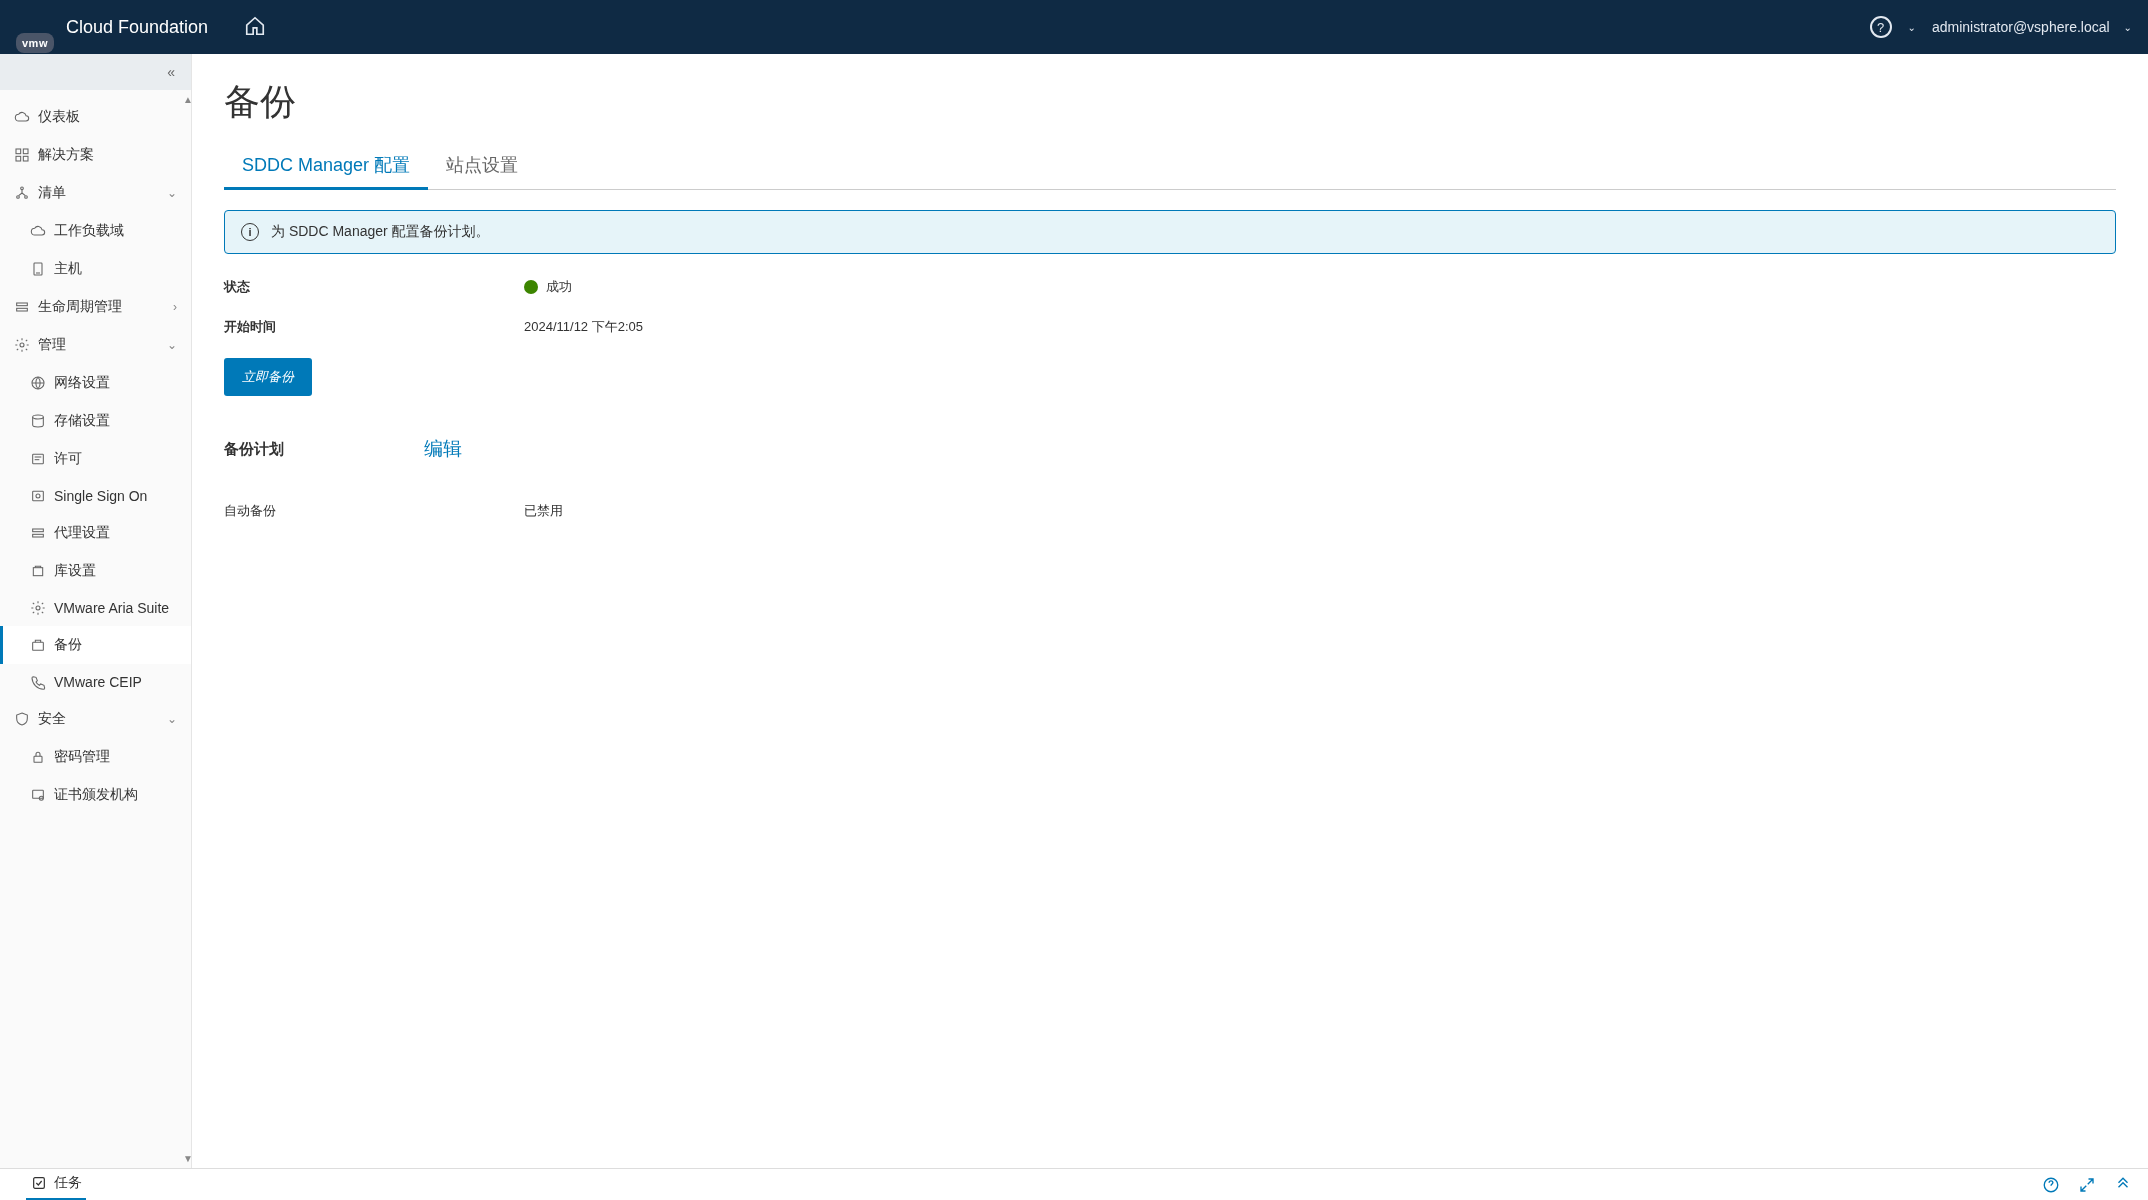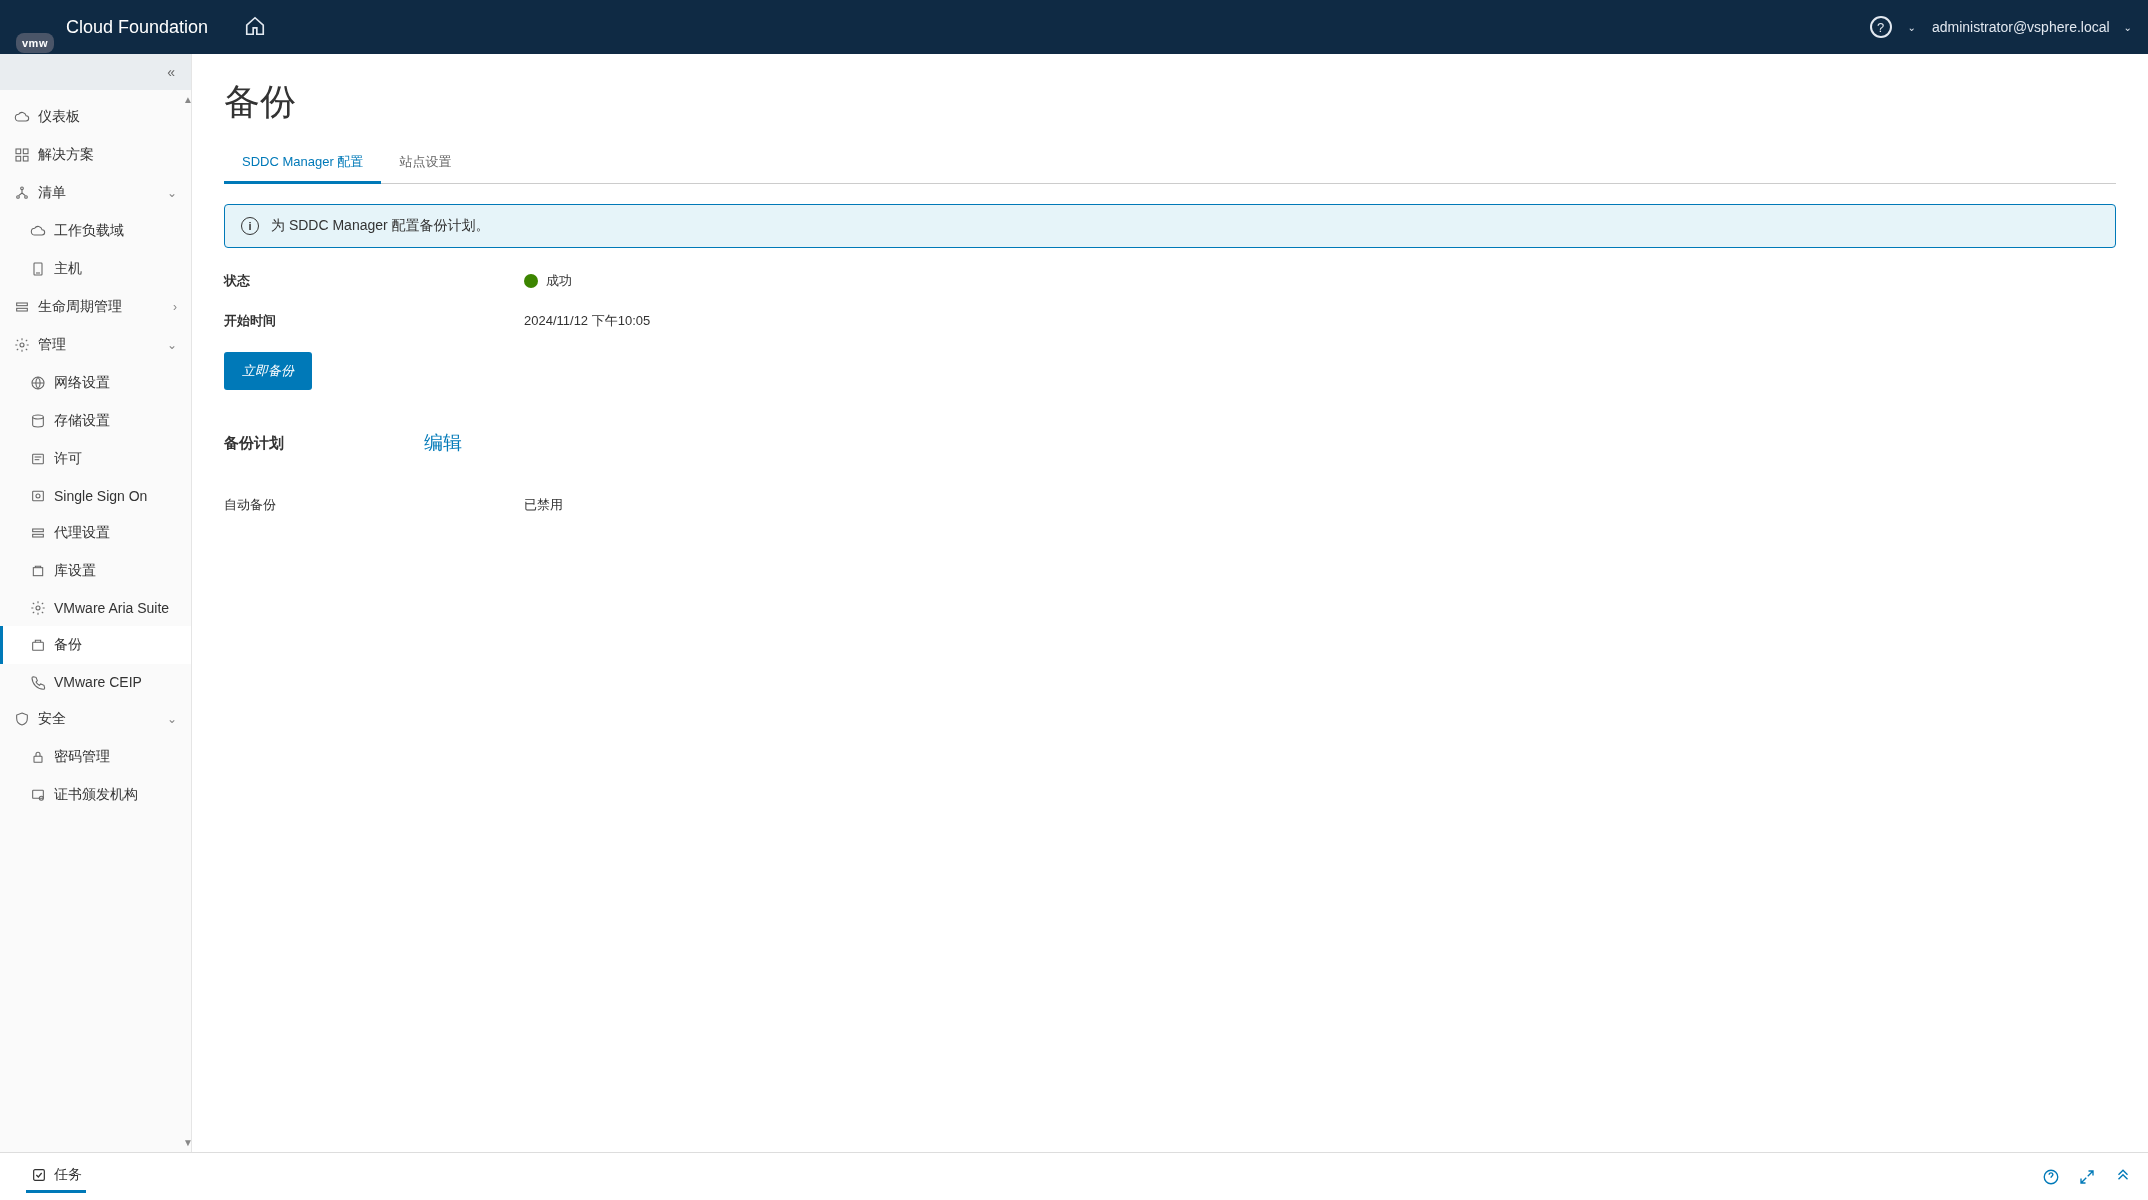--- a/index.html
+++ b/index.html
@@ -33,40 +33,40 @@
 .nav-item.sub { padding-left: 30px; font-weight: 400; }
 .nav-item.active { background: #fff; border-left: 3px solid #0079b8; padding-left: 27px; font-weight: 400; }
 .nav-icon { width: 16px; height: 16px; display: inline-flex; align-items: center; justify-content: center; color: #666; flex-shrink: 0; }
 .nav-icon svg { width: 16px; height: 16px; }
 .group-chev { color: #888; font-size: 12px; }
 
 
 .main { flex: 1; overflow-y: auto; padding: 24px 32px; position: relative; }
 .page-title { font-size: 36px; font-weight: 300; color: #333; margin-bottom: 16px; }
 .tabs { display: flex; border-bottom: 1px solid #ccc; margin-bottom: 20px; }
-.tab { padding: 10px 18px; cursor: pointer; color: #666; font-size: 13px; }
+.tab { padding: 10px 18px; cursor: pointer; color: #666; font-size: 18px; }
 .tab.active { color: #0079b8; border-bottom: 3px solid #0079b8; margin-bottom: -1px; }
 
 .info-banner { background: #e6f4f9; border: 1px solid #0079b8; border-radius: 4px; padding: 12px 16px; display: flex; align-items: center; gap: 12px; margin-bottom: 24px; }
 .info-icon { width: 18px; height: 18px; border: 1.5px solid #333; border-radius: 50%; display: flex; align-items: center; justify-content: center; font-size: 11px; font-weight: 600; flex-shrink: 0; }
 
 .section-title { font-size: 15px; font-weight: 600; margin-bottom: 18px; }
 .kv-row { display: flex; align-items: center; margin-bottom: 22px; }
 .kv-label { width: 300px; font-size: 13px; font-weight: 600; color: #333; }
 .kv-value { font-size: 13px; display: flex; align-items: center; gap: 8px; }
 .status-dot { width: 14px; height: 14px; border-radius: 50%; background: #3c8500; display: inline-block; }
 
 .btn-primary { background: #0079b8; color: #fff; border: none; border-radius: 3px; padding: 10px 18px; font-size: 13px; cursor: pointer; margin-bottom: 40px; font-style: italic; }
 
 .plan-row { display: flex; align-items: center; gap: 140px; margin-bottom: 40px; }
 .plan-title { font-size: 15px; font-weight: 600; }
 .edit-link { color: #0079b8; cursor: pointer; font-size: 19px; text-align: center; }
 
 
-.footer { height: 48px; border-top: 1px solid #ddd; display: flex; align-items: center; justify-content: space-between; padding: 0 16px; background: #fff; }
+.footer { height: 32px; border-top: 1px solid #ddd; display: flex; align-items: center; justify-content: space-between; padding: 0 16px; background: #fff; }
 .footer-left { display: flex; align-items: center; gap: 6px; cursor: pointer; border-bottom: 3px solid #0079b8; padding: 6px 4px; margin-left: 10px; }
 .footer-right { display: flex; align-items: center; gap: 18px; color: #0079b8; }
 .footer-right span { cursor: pointer; }
 .f-icon { width: 18px; height: 18px; display: inline-flex; align-items: center; justify-content: center; }
 </style>
 </head>
 <body>
 
 <div class="app">
 
@@ -321,21 +321,21 @@
       <div class="kv-row">
         <div class="kv-label">状态</div>
         <div class="kv-value">
           <span class="status-dot"></span>
           <span>成功</span>
         </div>
       </div>
 
       <div class="kv-row">
         <div class="kv-label">开始时间</div>
-        <div class="kv-value">2024/11/12 下午10:05</div>
+        <div class="kv-value">2024/11/12 下午2:05</div>
       </div>
 
       <button class="btn-primary">立即备份</button>
 
       <div class="plan-row">
         <span class="plan-title">备份计划</span>
         <span class="edit-link">编辑</span>
       </div>
 
       <div class="kv-row">

